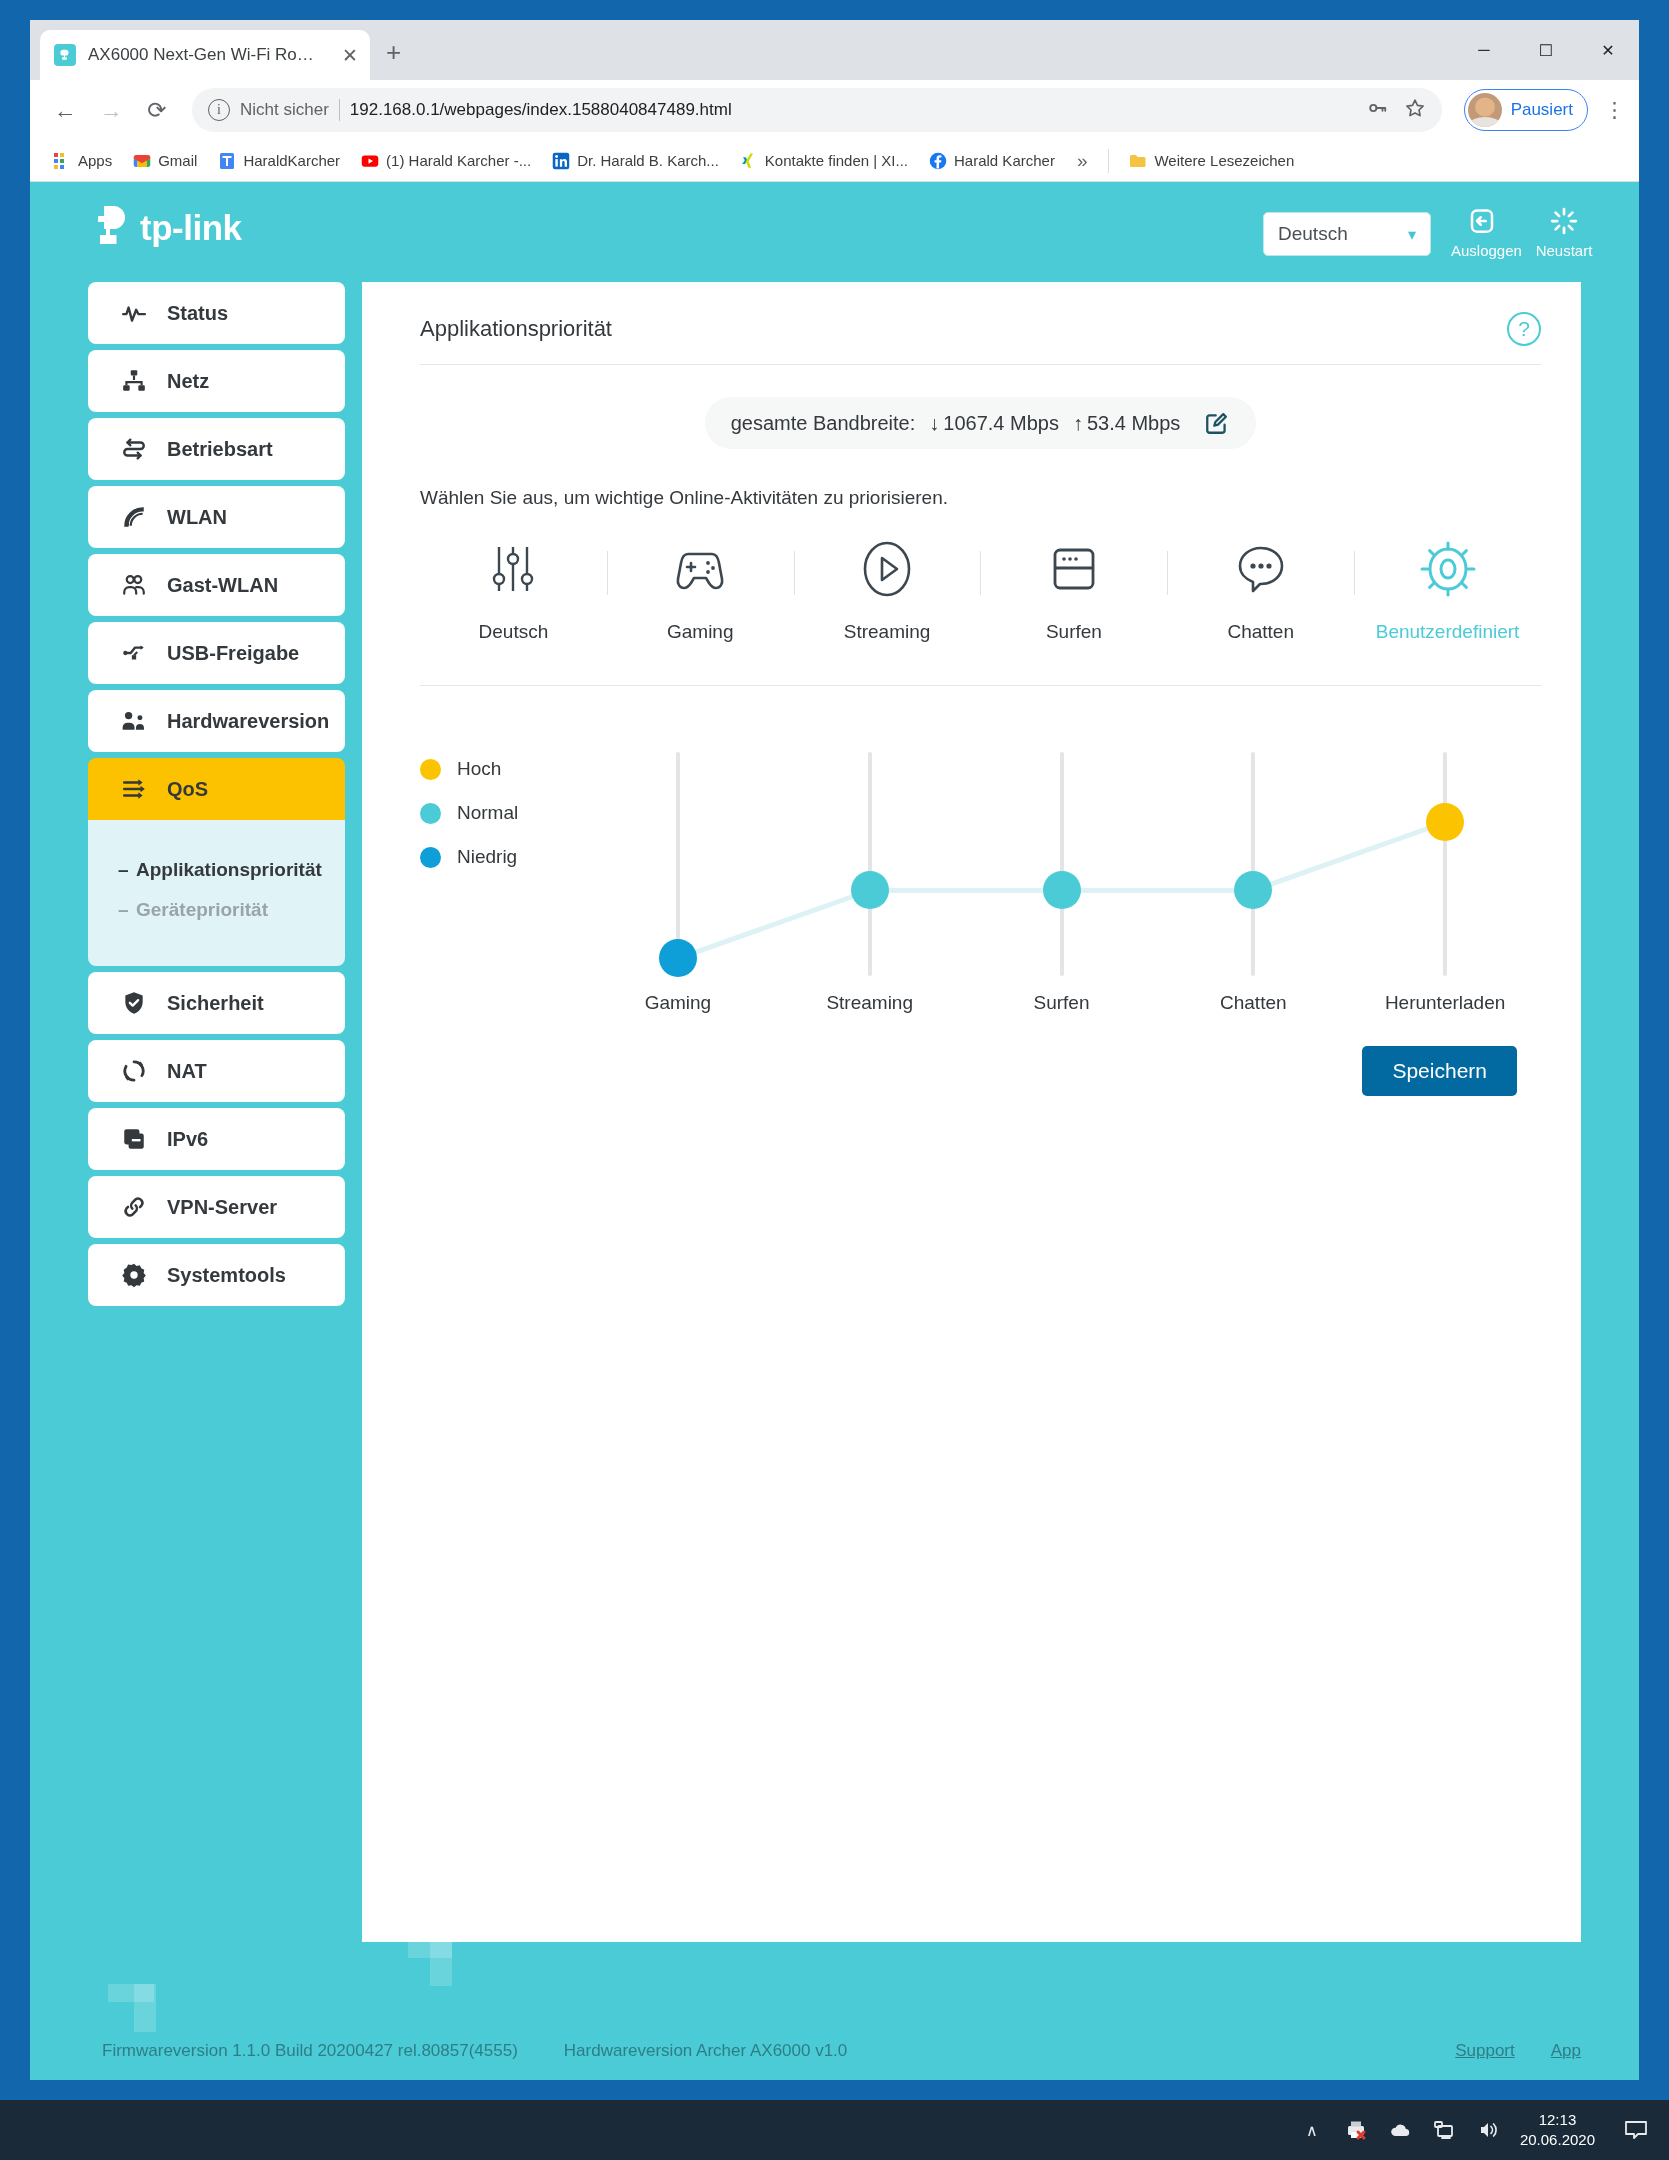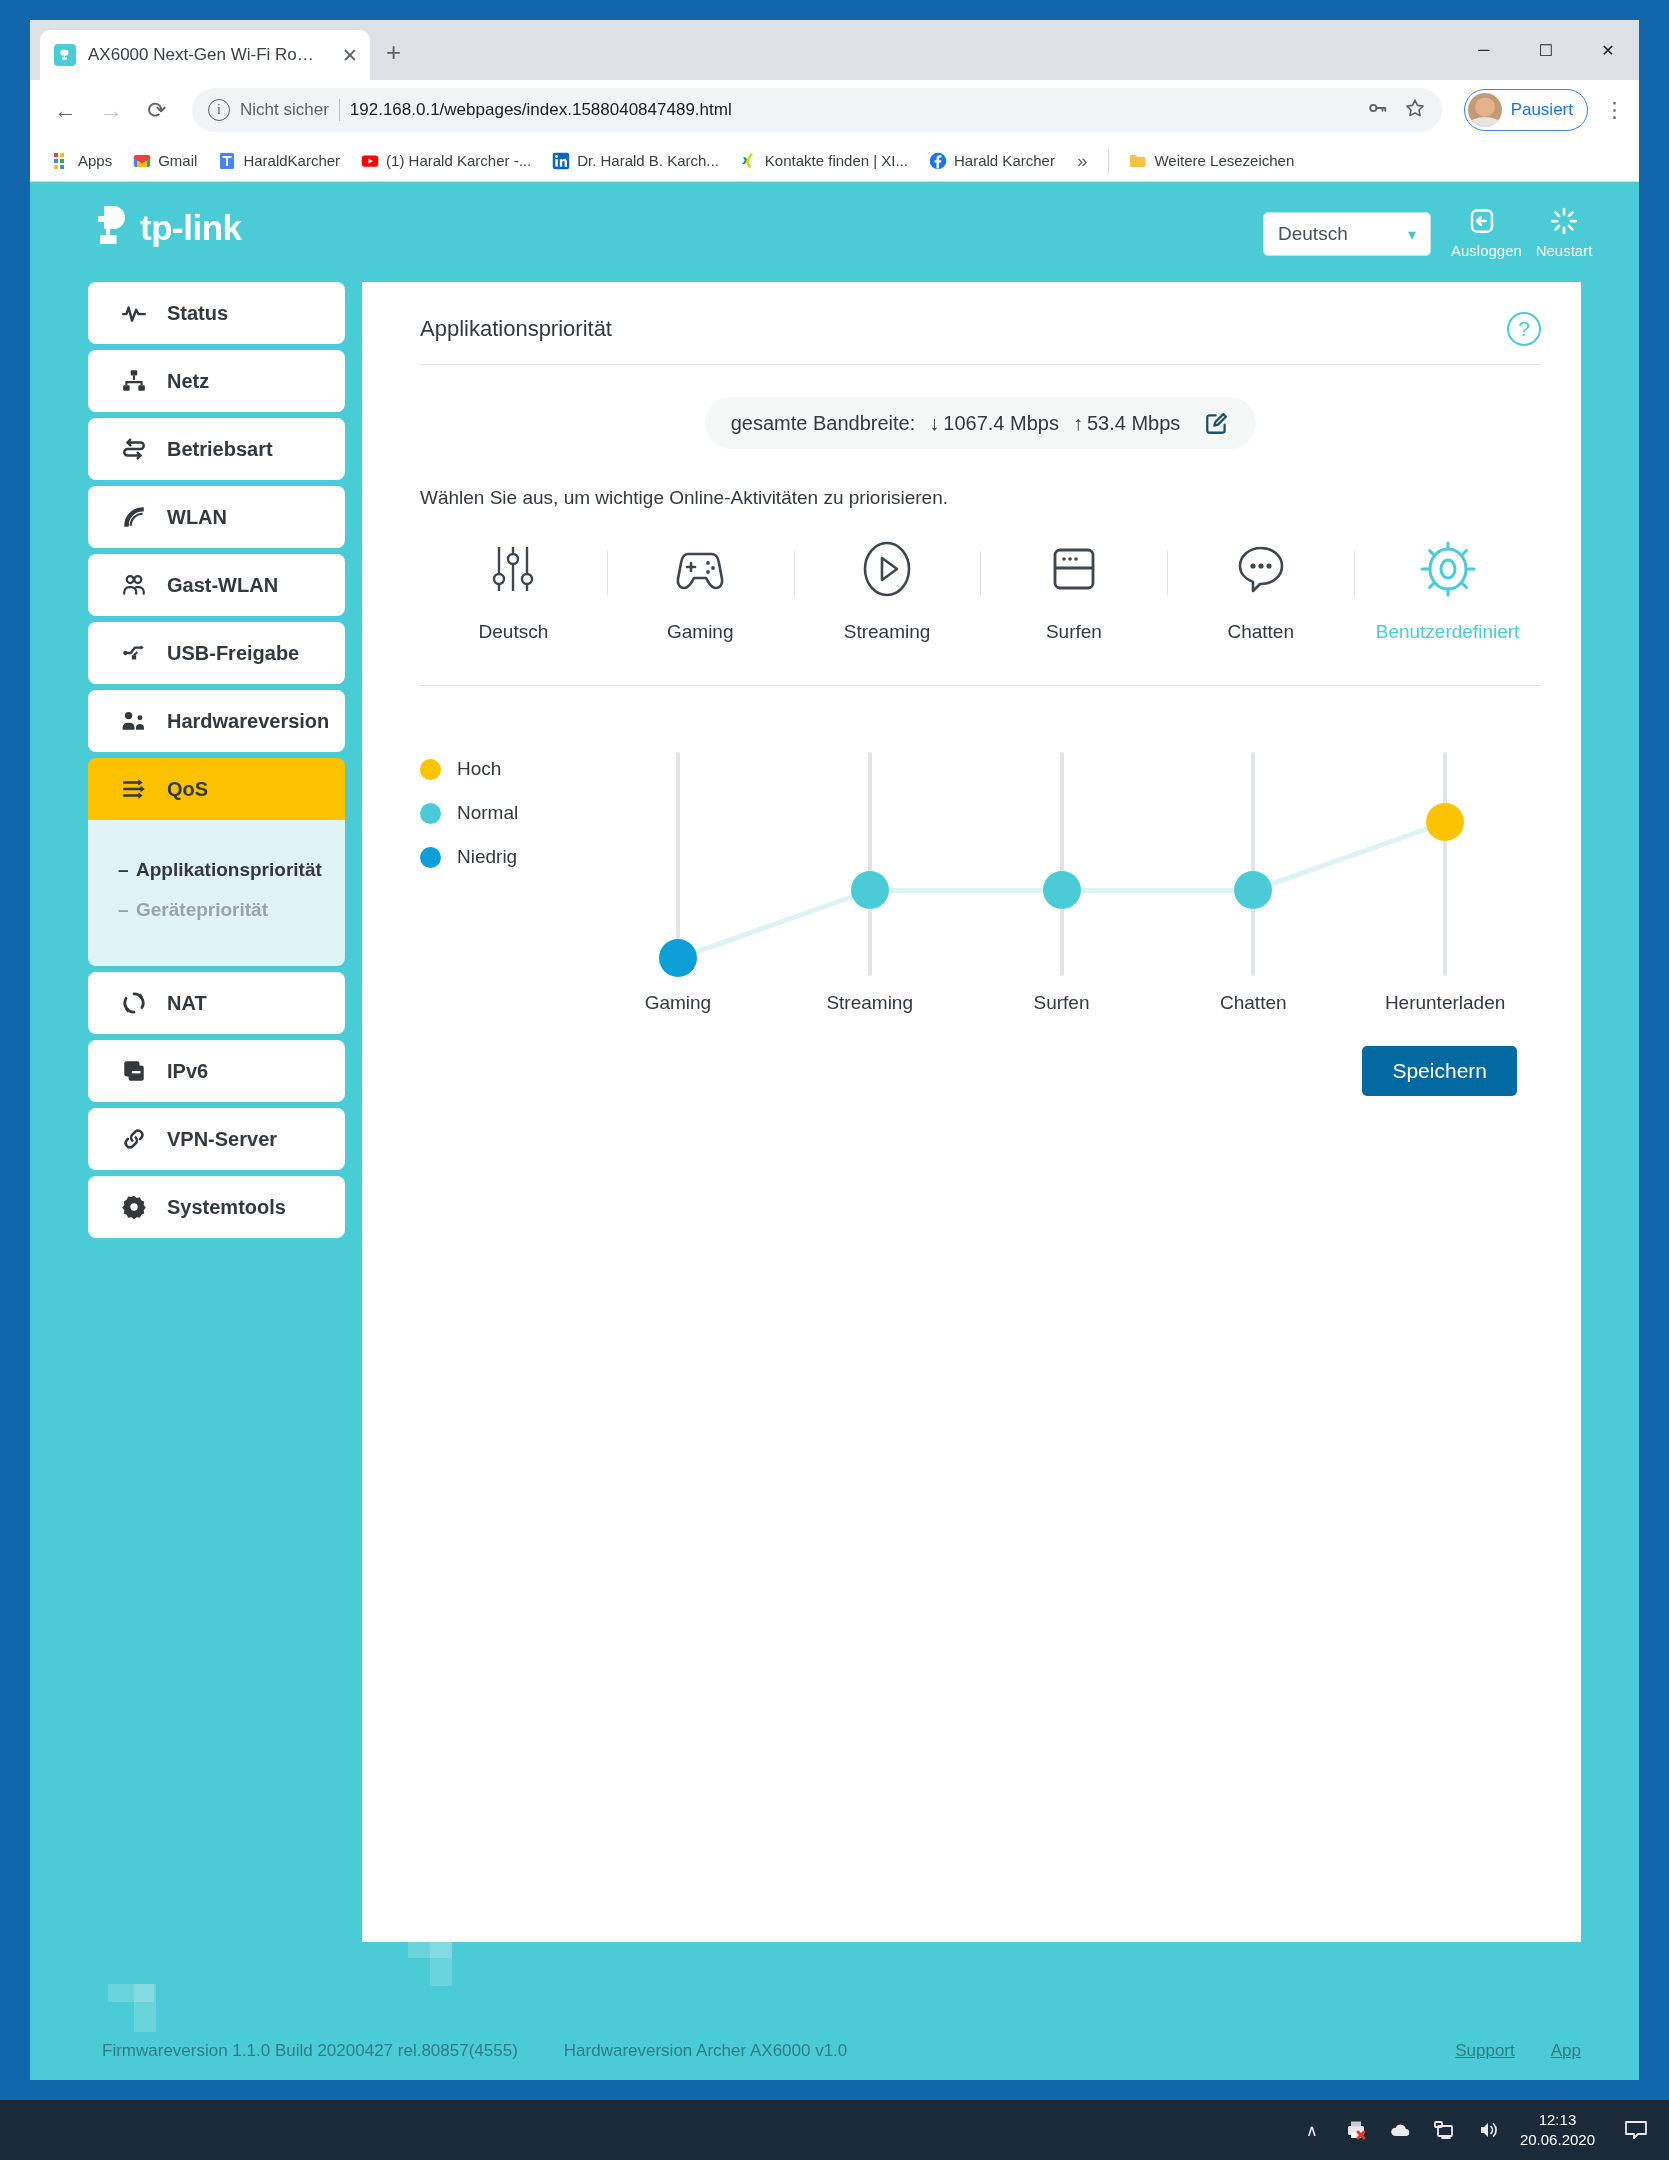--- a/index.html
+++ b/index.html
@@ -591,20 +591,29 @@
             <div class="sub-item">
               <span class="dash">–</span>
               <span>Applikationspriorität</span>
             </div>
             <div class="sub-item dim">
               <span class="dash">–</span>
               <span>Gerätepriorität</span>
             </div>
           </div>
 
+          <div class="side-item">
+            <span class="side-icon">
+              <svg width="26" height="26" viewBox="0 0 24 24" aria-hidden="true">
+                <path d="M12 2l8 3v6c0 5-3.4 9.2-8 11-4.6-1.8-8-6-8-11V5z" fill="#34393d"></path>
+                <path d="M8.2 11.8l2.6 2.6 5-5" fill="none" stroke="#fff" stroke-width="2.2" stroke-linecap="round" stroke-linejoin="round"></path>
+              </svg>
+            </span>
+            <span>Sicherheit</span>
+          </div>
 
           <div class="side-item">
             <span class="side-icon">
               <svg width="26" height="26" viewBox="0 0 24 24" aria-hidden="true">
                 <path d="M12 3.5a8.5 8.5 0 0 1 7.3 12.8" fill="none" stroke="#34393d" stroke-width="2.6" stroke-linecap="round"></path>
                 <path d="M12 20.5A8.5 8.5 0 0 1 4.7 7.7" fill="none" stroke="#34393d" stroke-width="2.6" stroke-linecap="round"></path>
                 <path d="M18 3l2.5 3.6L16.6 7z" fill="#34393d"></path>
                 <path d="M6 21l-2.5-3.6 3.9-.4z" fill="#34393d"></path>
               </svg>
             </span>

